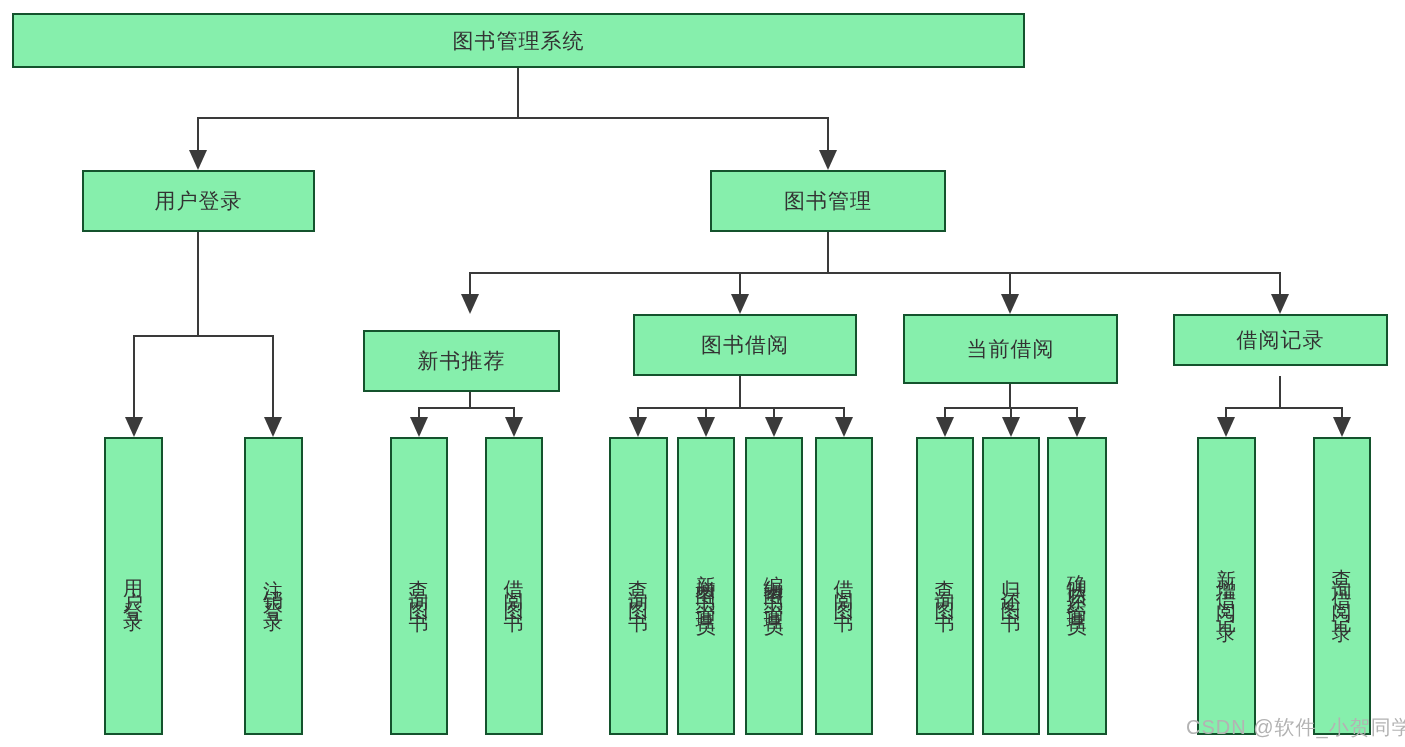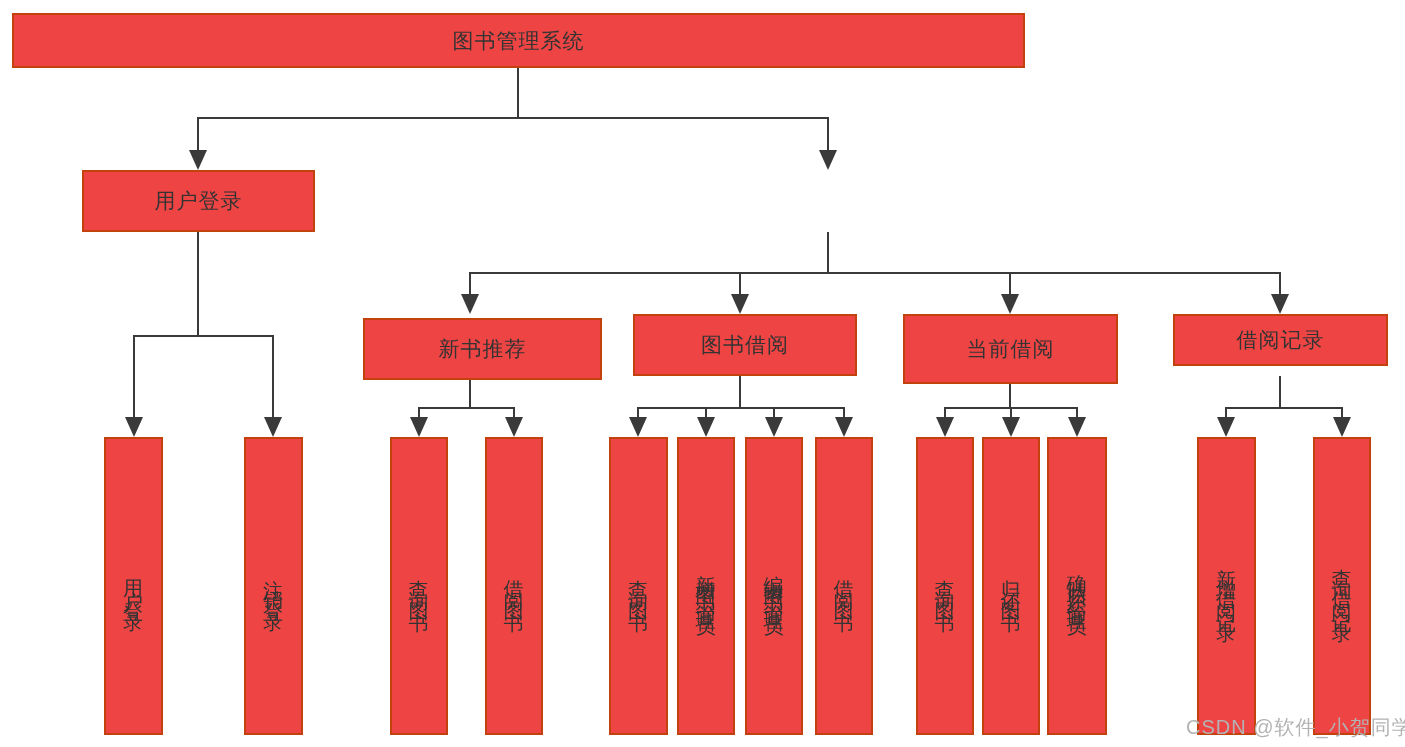--- a/index.html
+++ b/index.html
@@ -13,22 +13,22 @@
   }
   #connectors {
     position: absolute;
     left: 0; top: 0;
     width: 1405px; height: 747px;
     pointer-events: none;
   }
   .node {
     position: absolute;
     box-sizing: border-box;
-    border: 2px solid #c2410c;
-    background: #ef4444;
+    border: 2px solid #14532d;
+    background: #86efac;
     color: #333333;
     display: flex;
     align-items: center;
     justify-content: center;
     text-align: center;
   }
   .node.h { font-size: 21px; letter-spacing: 1px; }
   .node.v {
     writing-mode: vertical-rl;
     text-orientation: mixed;
@@ -82,22 +82,23 @@
       <polygon points="1002,417 1020,417 1011,437"></polygon>
       <polygon points="1068,417 1086,417 1077,437"></polygon>
       <polygon points="1217,417 1235,417 1226,437"></polygon>
       <polygon points="1333,417 1351,417 1342,437"></polygon>
     </g>
   </svg>
 
   <div class="node h" style="left:12px;top:13px;width:1013px;height:55px">图书管理系统</div>
 
   <div class="node h" style="left:82px;top:170px;width:233px;height:62px">用户登录</div>
+  <div class="node h" style="left:710px;top:170px;width:236px;height:62px">图书管理</div>
 
-  <div class="node h" style="left:363px;top:318px;width:239px;height:62px">新书推荐</div>
+  <div class="node h" style="left:363px;top:330px;width:197px;height:62px">新书推荐</div>
   <div class="node h" style="left:633px;top:314px;width:224px;height:62px">图书借阅</div>
   <div class="node h" style="left:903px;top:314px;width:215px;height:70px">当前借阅</div>
   <div class="node h" style="left:1173px;top:314px;width:215px;height:52px">借阅记录</div>
 
   <div class="node v" style="left:104px;top:437px;width:59px;height:298px">用户登录</div>
   <div class="node v" style="left:244px;top:437px;width:59px;height:298px">注销登录</div>
 
   <div class="node v" style="left:390px;top:437px;width:58px;height:298px">查询图书</div>
   <div class="node v" style="left:485px;top:437px;width:58px;height:298px">借阅图书</div>
 

